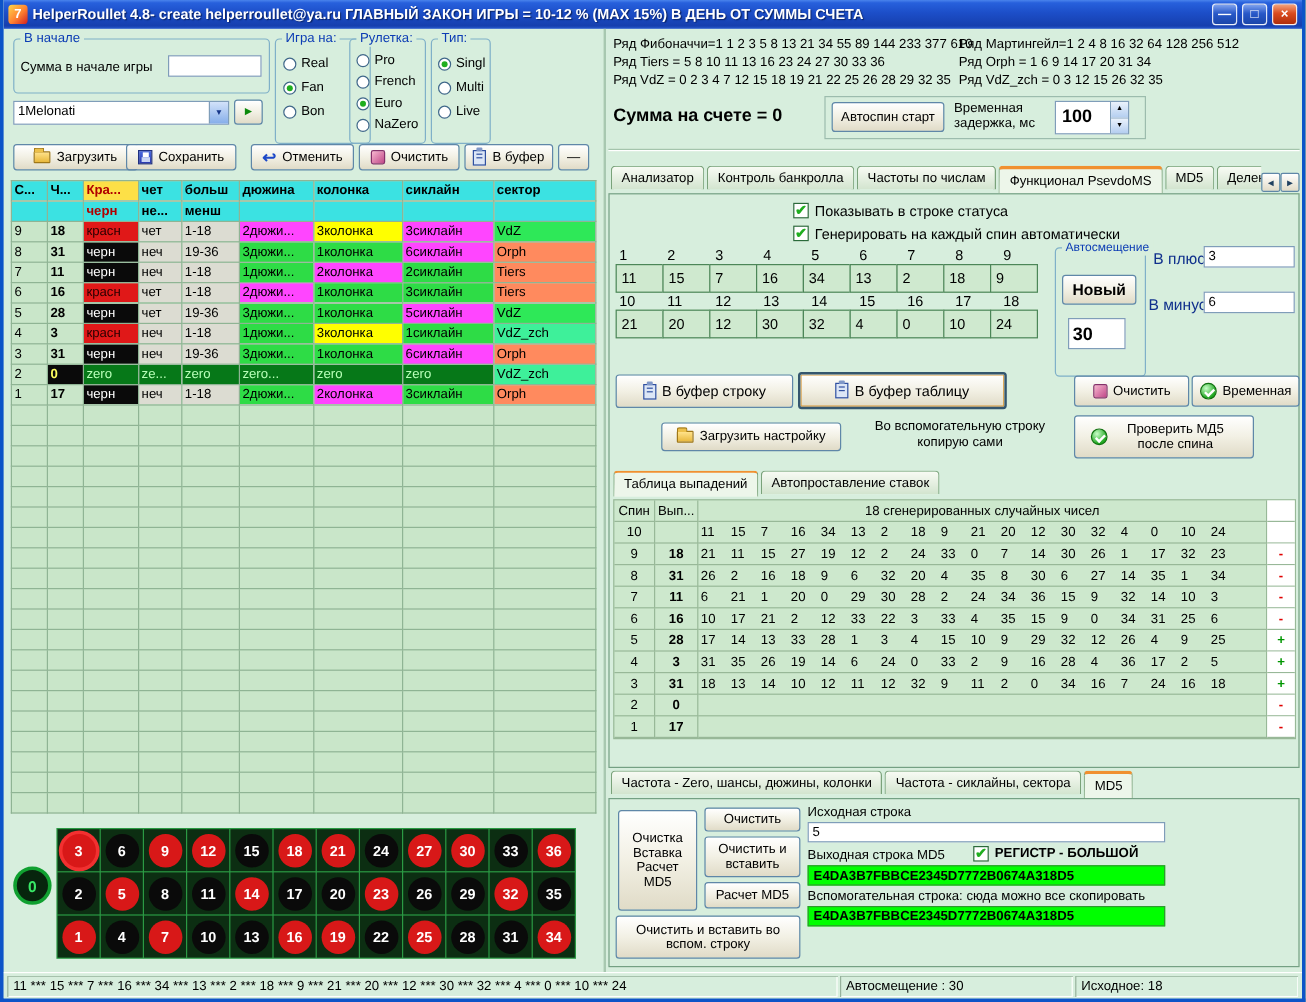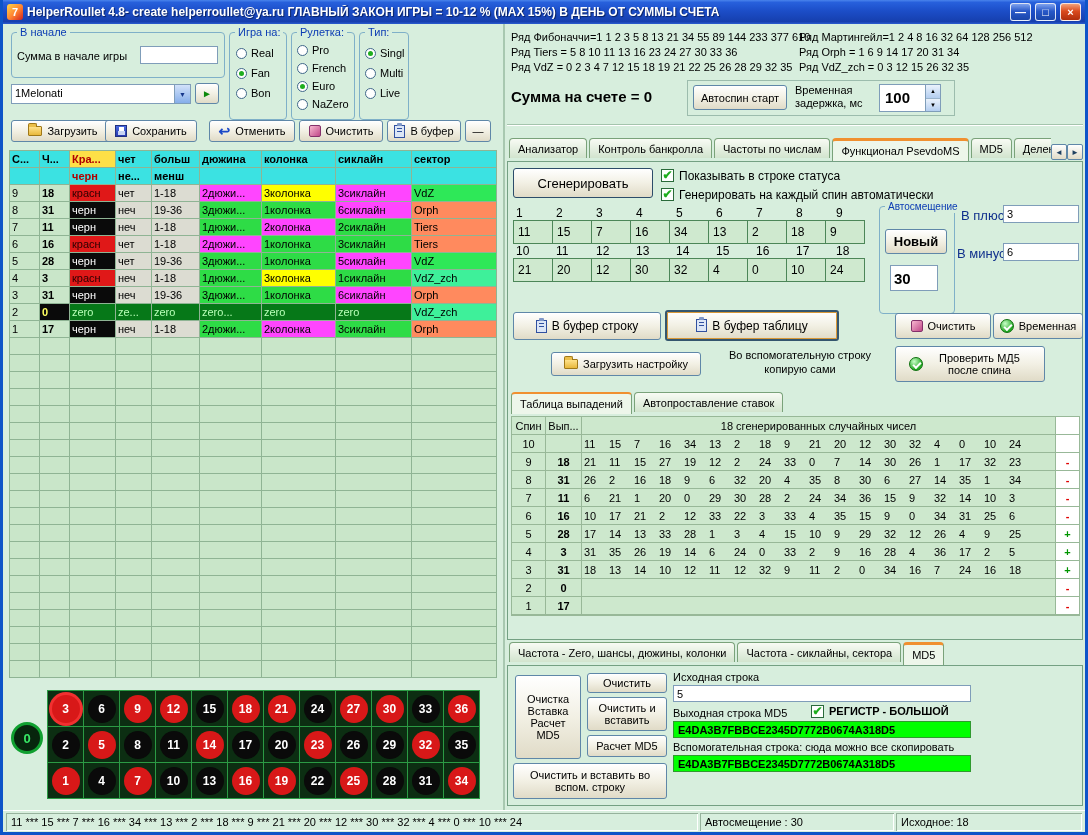--- a/index.html
+++ b/index.html
@@ -92,21 +92,21 @@
     <div class="t-btn">□</div>
     <div class="t-btn t-close">×</div>
   </div>
 
   <div class="group" style="left:8px;top:32px;width:214px;height:46px">
     <div class="gtitle">В начале</div>
     <div class="abs lbl" style="left:5px;top:17px">Сумма в начале игры</div>
     <input class="input abs" style="left: 128px; top: 13px; width: 78px; height: 18px;" value="">
   </div>
 
-  <div class="group" style="left:226px;top:32px;width:58px;height:88px">
+  <div class="group" style="left:226px;top:32px;width:80px;height:88px">
     <div class="gtitle">Игра на:</div>
     <label class="rrow abs" style="left:6px;top:12px">
         <span class="rb"></span>
         <span>Real</span>
       </label>
     <label class="rrow abs" style="left:6px;top:32px">
         <span class="rb on"></span>
         <span>Fan</span>
       </label>
     <label class="rrow abs" style="left:6px;top:52px">
@@ -671,21 +671,20 @@
     <div class="tab">Частоты по числам</div>
     <div class="tab on">Функционал PsevdoMS</div>
     <div class="tab">MD5</div>
     <div class="tab">Деление ко...</div>
   </div>
   <div class="t-arrow abs" style="left:1048px;top:144px">◄</div>
   <div class="t-arrow abs" style="left:1064px;top:144px">►</div>
 
   <div class="content abs" style="left:504px;top:161px;width:576px;height:479px"></div>
 
-  <div class="btn abs" style="left:510px;top:168px;width:140px;height:30px;font-size:13px;border:1px solid #2c4c6a">Сгенерировать</div>
   <label class="cbrow abs" style="left:658px;top:169px">
       <span class="cb on">✔</span>
       <span>Показывать в строке статуса</span>
     </label>
   <label class="cbrow abs" style="left:658px;top:188px">
       <span class="cb on">✔</span>
       <span>Генерировать на каждый спин автоматически</span>
     </label>
 
   <div class="abs" style="left:510px;top:206px">

